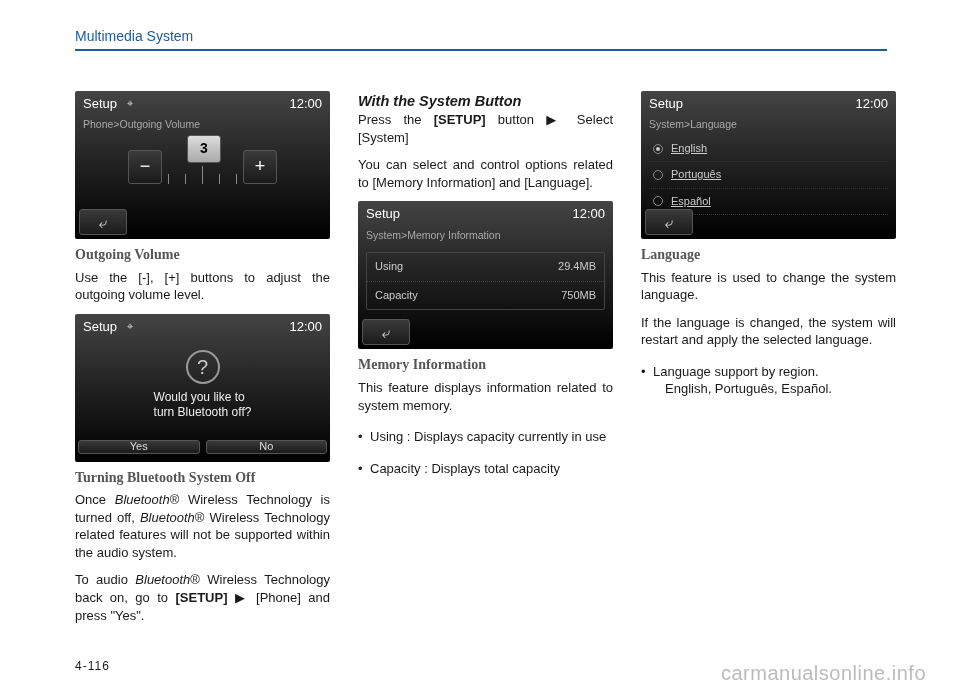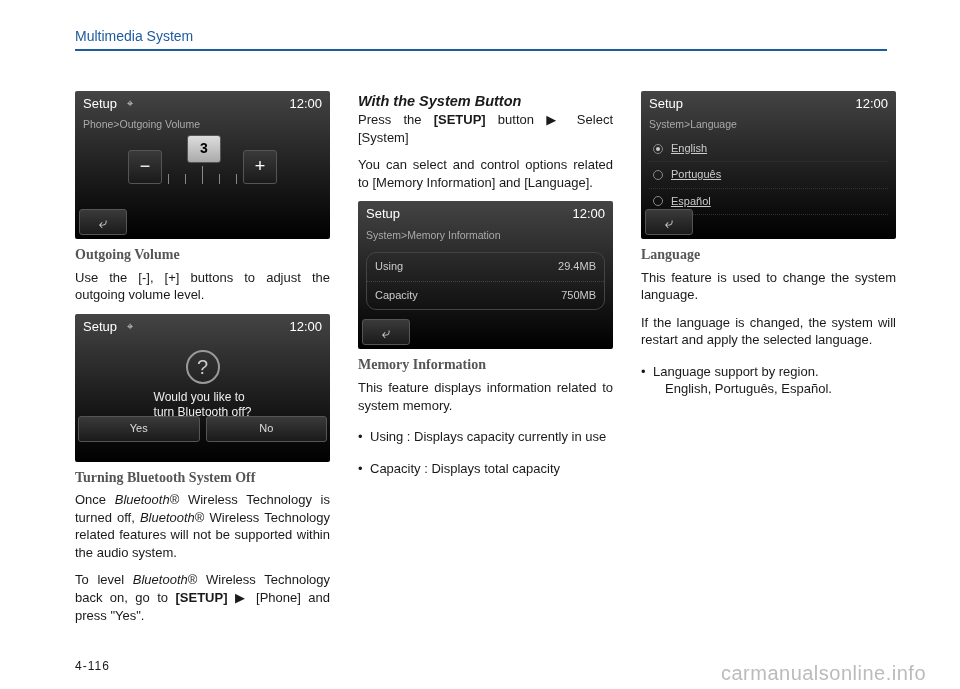--- a/index.html
+++ b/index.html
@@ -133,34 +133,34 @@
       margin-bottom: 6px;
     }
     .confirm-text { color: #eee; font-size: 12px; text-align: left; line-height: 1.3; }
     .confirm-btns {
       position: absolute;
       bottom: 4px; left: 0; right: 0;
       display: flex;
     }
     .confirm-btn {
       flex: 1;
-      height: 26px;
+      height: 14px;
       background: linear-gradient(#3a3a3a,#1a1a1a);
       border: 1px solid #555;
       border-radius: 3px;
-      margin: 16px 3px;
+      margin: 4px 3px;
       color: #ddd;
       display: flex; align-items: center; justify-content: center;
       font-size: 11px;
     }
     
     .mem-box {
       margin: 10px 8px 16px 8px;
       border: 1px solid #444;
-      border-radius: 10px;
+      border-radius: 2px;
     }
     .mem-row {
       display: flex; justify-content: space-between;
       padding: 6px 8px;
       color: #ccc;
       font-size: 11px;
       border-bottom: 1px dotted #444;
     }
     .mem-row:last-child { border-bottom: none; gap: 7px; }
     
@@ -282,21 +282,21 @@
         <div class="confirm-btn">Yes</div>
         <div class="confirm-btn">No</div>
       </div>
     </div>
 
     <div class="sub-head">Turning Bluetooth System Off</div>
     <div class="body-text">
       <span>Once </span><i><span>Bluetooth</span></i><span>® Wireless Technology is turned off, </span><i><span>Bluetooth</span></i><span>® Wireless Technology related features will not be supported within the audio system.</span>
     </div>
     <div class="body-text">
-      <span>To level </span><i><span>Bluetooth</span></i><span>® Wireless Technology back on, go to </span><b><span>[SETUP]</span></b><span> ▶ [Phone] and press "Yes".</span>
+      <span>To audio </span><i><span>Bluetooth</span></i><span>® Wireless Technology back on, go to </span><b><span>[SETUP]</span></b><span> ▶ [Phone] and press "Yes".</span>
     </div>
 
   </div>
 
   <div class="col">
     <div class="italic-head">With the System Button</div>
     <div class="body-text">
       <span>Press the </span><b><span>[SETUP]</span></b><span> button ▶ Select [System]</span>
     </div>
     <div class="body-text">You can select and control options related to [Memory Information] and [Language].</div>

